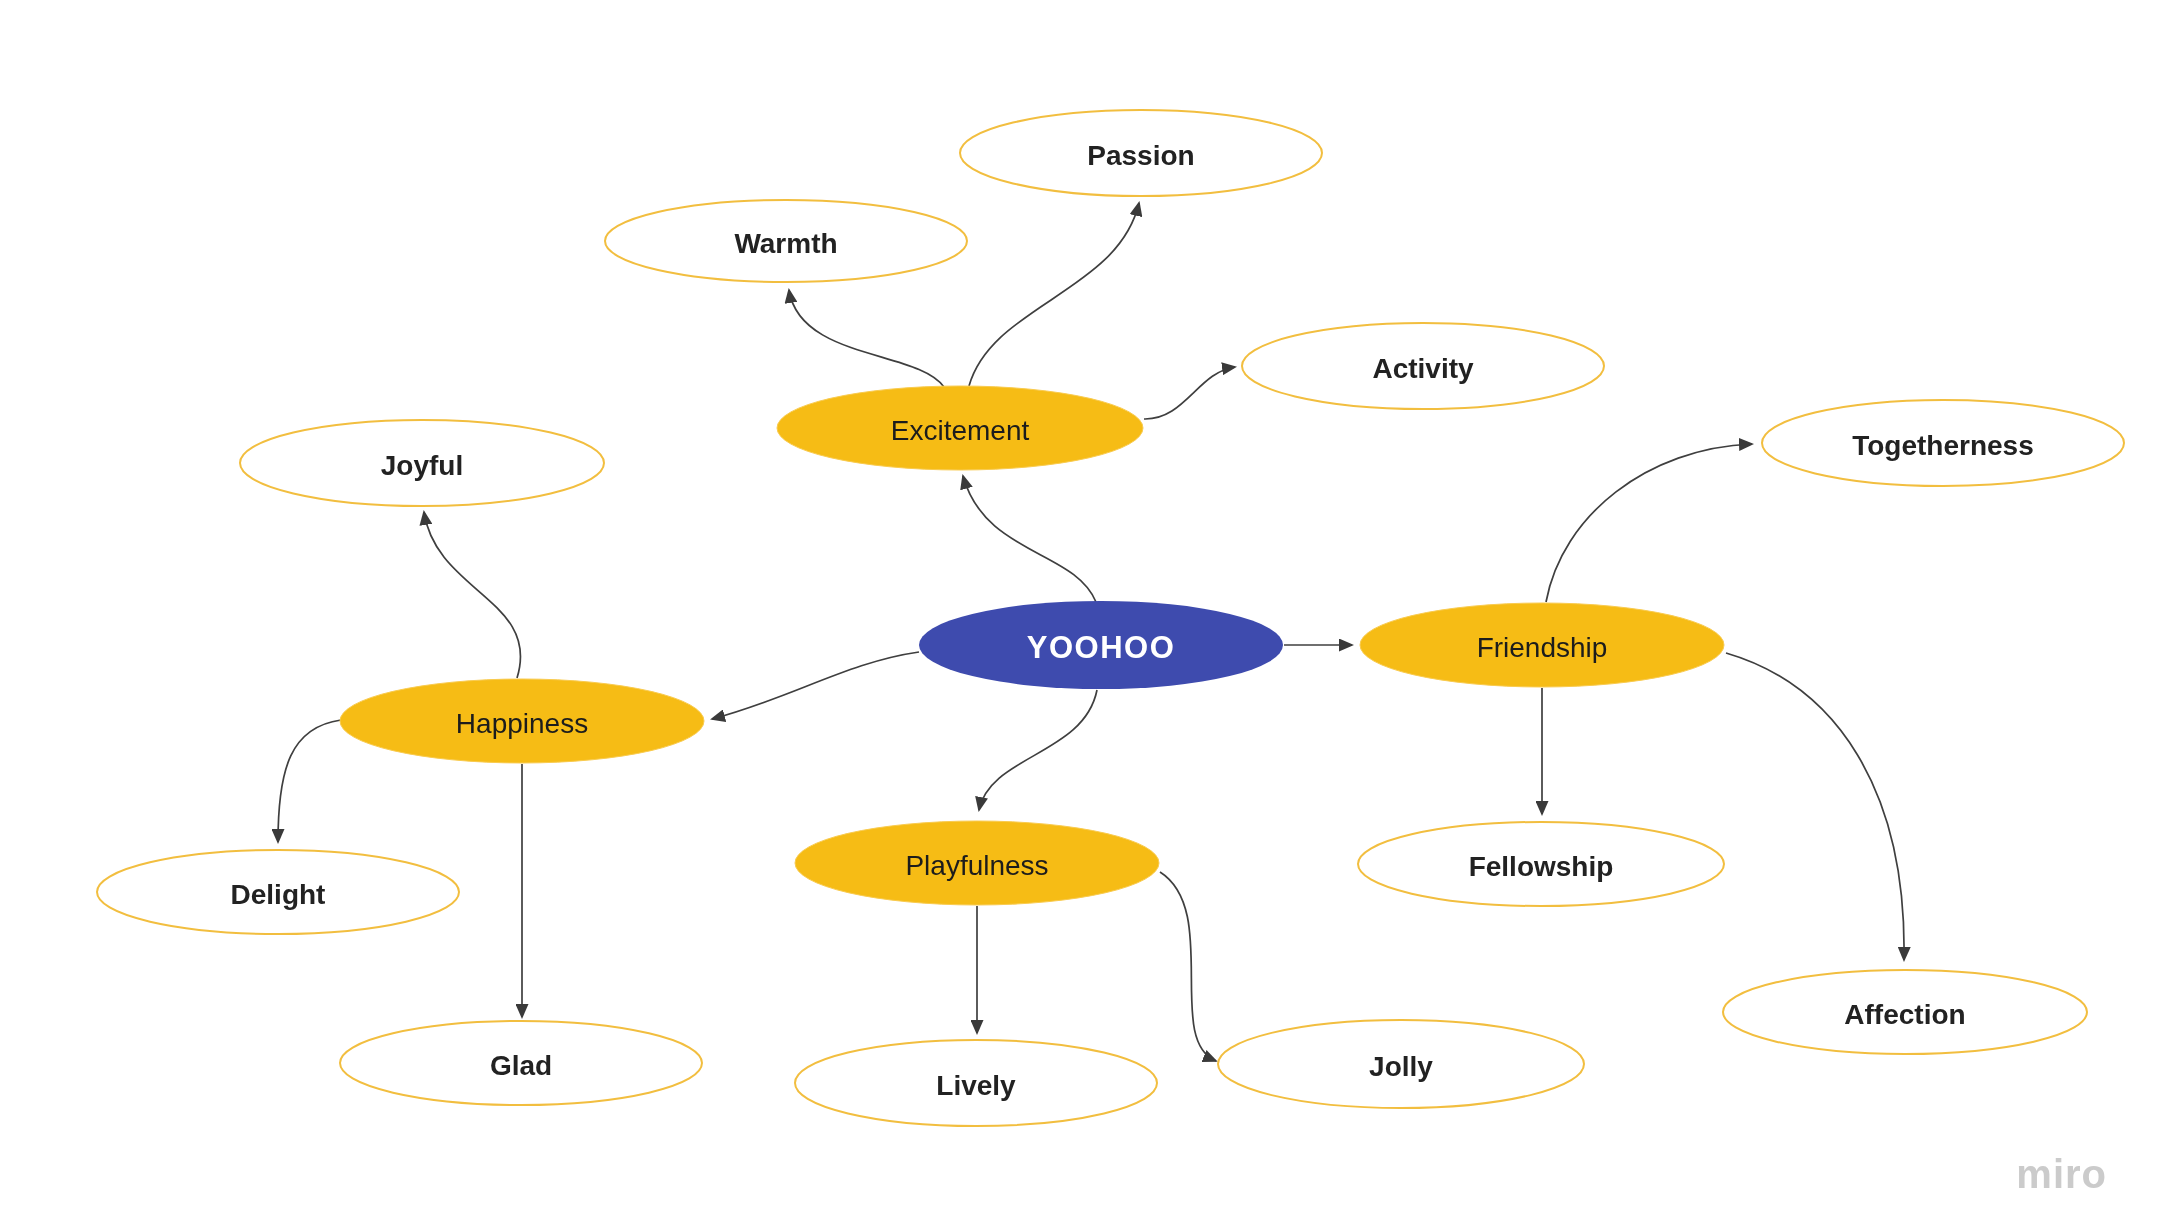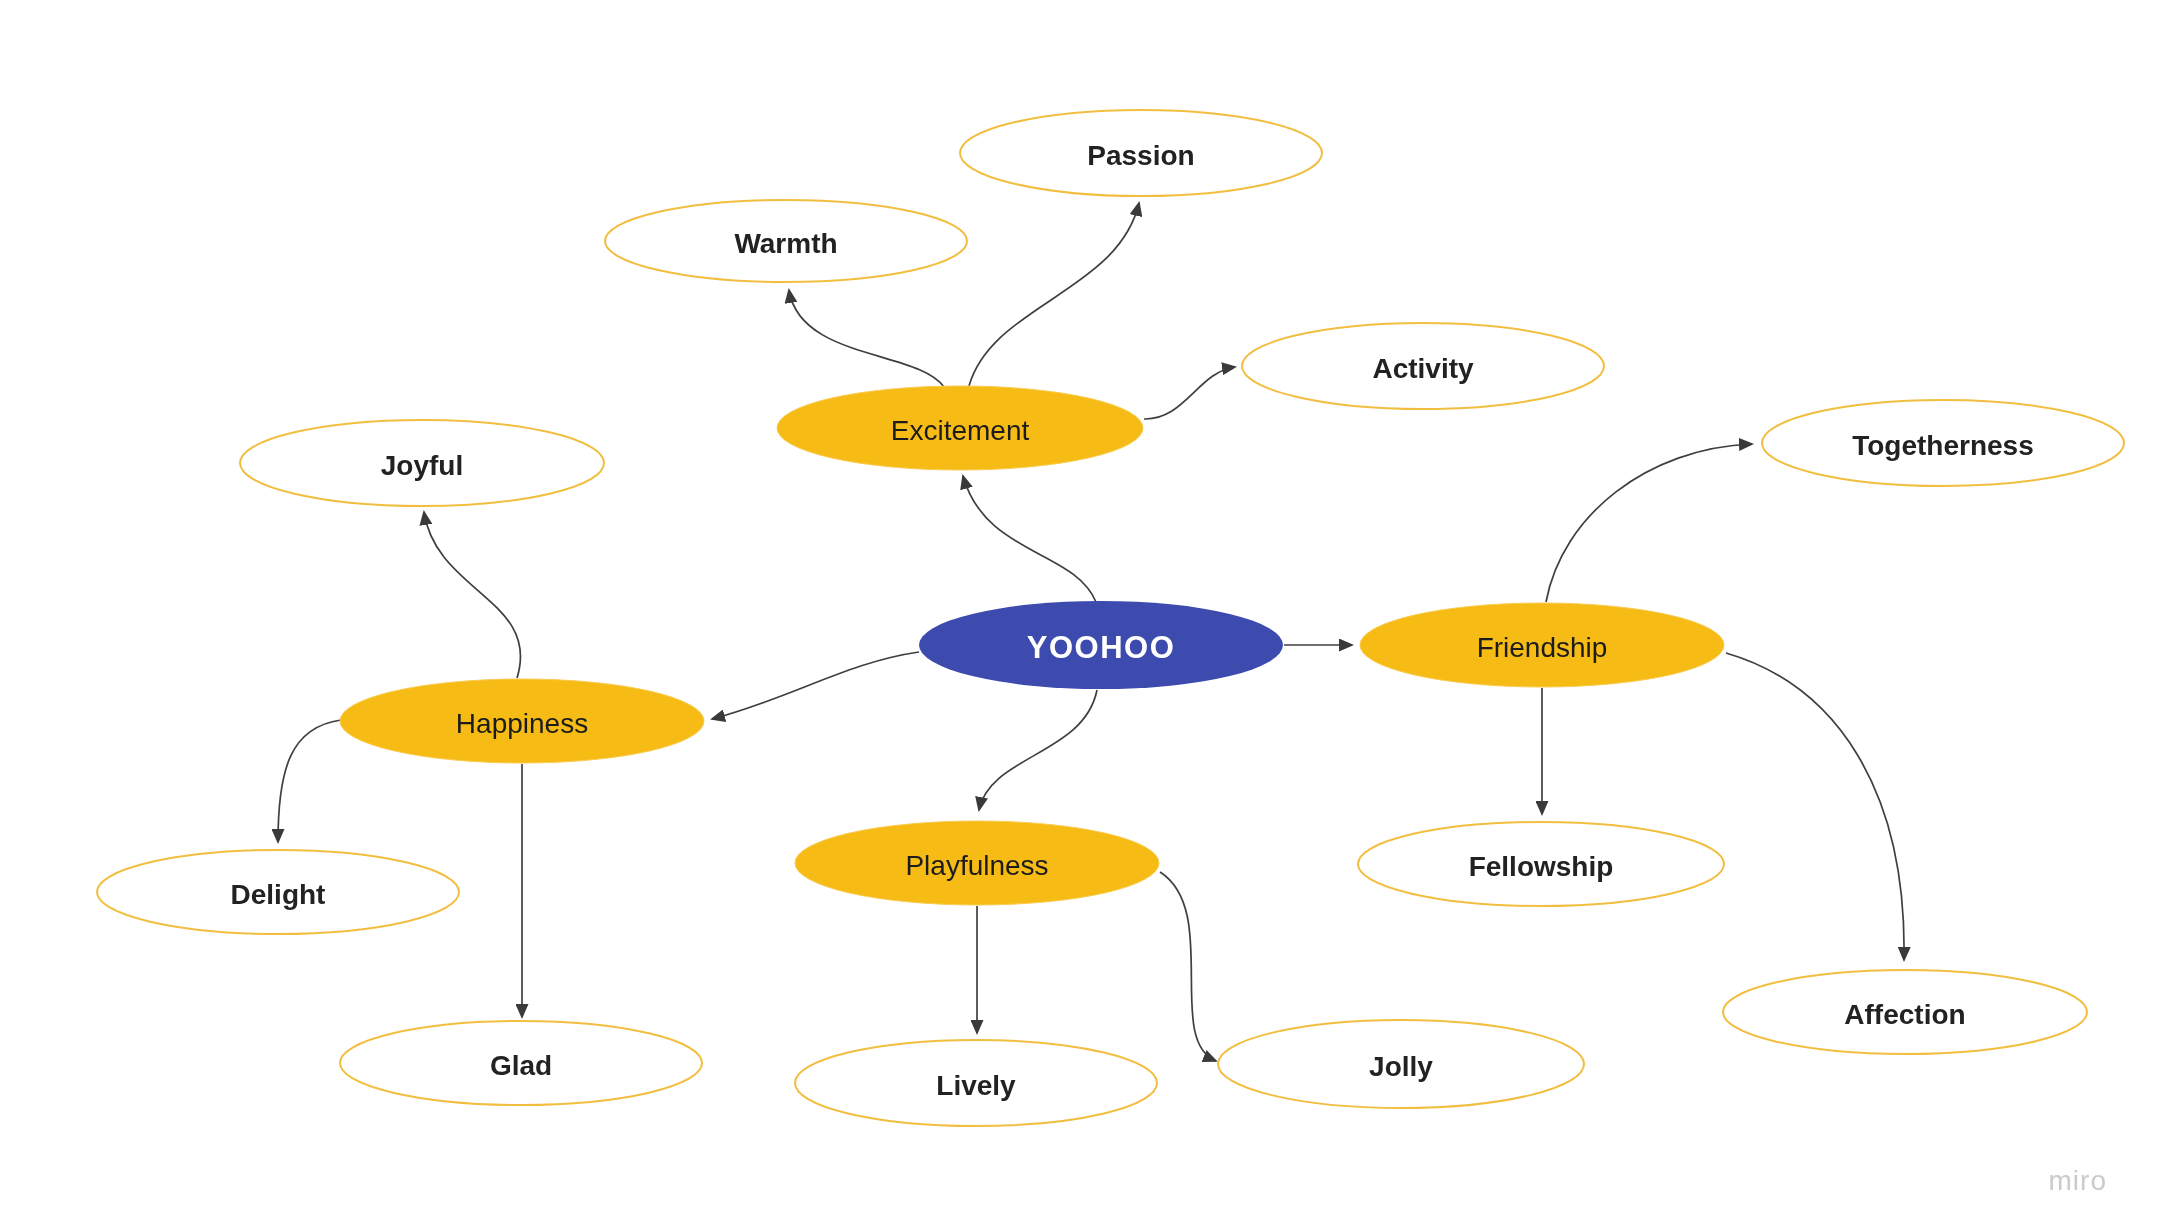--- a/index.html
+++ b/index.html
@@ -11,21 +11,21 @@
   .node{cursor:pointer;}
   .node ellipse{stroke:none;}
   .node.root ellipse{fill:#3E4BAE;}
   .node.topic ellipse{fill:#F6BC15;stroke:#F9CB4F;stroke-width:1;}
   .node.leaf ellipse{fill:#ffffff;stroke:#F2BE3F;stroke-width:2;}
   .node text{font-family:"Liberation Sans",sans-serif;font-size:28px;fill:#1c1c1c;
              text-anchor:middle;dominant-baseline:central;}
   .node.topic text{font-weight:400;}
   .node.leaf text{font-weight:700;fill:#222222;}
   .node.root text{font-weight:700;font-size:31px;fill:#ffffff;letter-spacing:1.5px;}
-  .watermark{position:absolute;right:52px;bottom:34px;font-weight:400;font-size:28px;
+  .watermark{position:absolute;right:52px;bottom:34px;font-weight:700;font-size:40px;
              color:#cbcbcb;letter-spacing:1px;user-select:none;margin-top:37px;}
   .arrowhead-fill{fill:#3a3a3a;}
 </style>
 </head>
 <body>
 
 <div class="board">
   <svg id="mindmap-svg" width="2159" height="1231" viewBox="0 0 2159 1231" xmlns="http://www.w3.org/2000/svg">
     <defs>
       <marker id="arrowhead" markerUnits="userSpaceOnUse" markerWidth="15" markerHeight="13" refX="13" refY="6.5" orient="auto">

